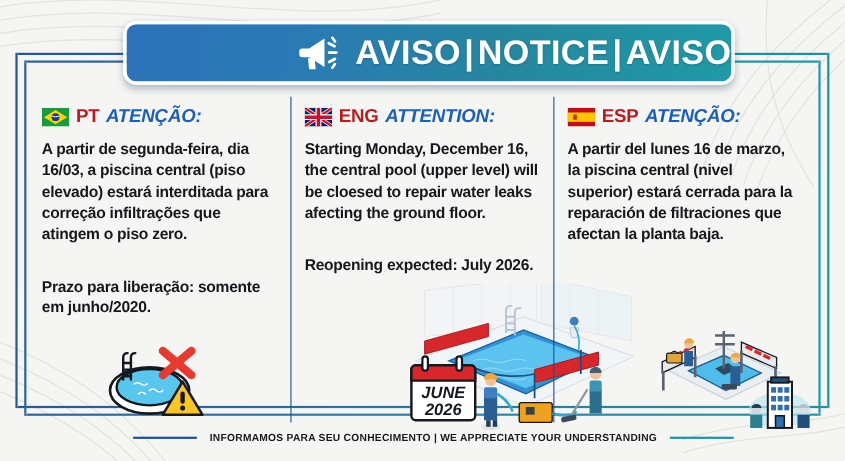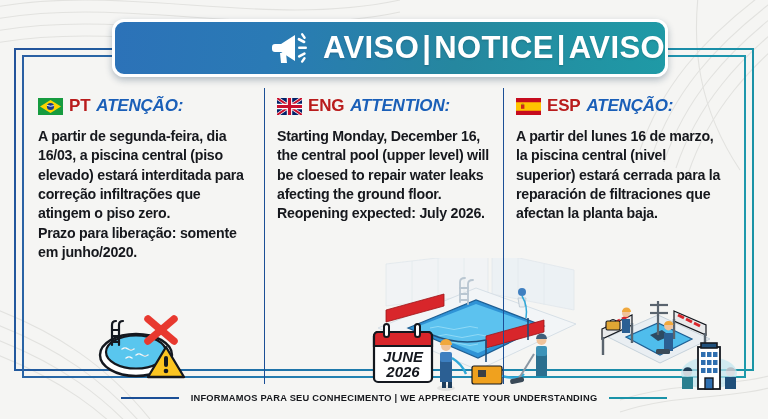--- a/index.html
+++ b/index.html
@@ -113,21 +113,21 @@
     color: #1a5fb8;
     letter-spacing: -0.2px;
     font-style: italic;
   }
 
   .para {
     font-size: 14.2px;
     font-weight: bold;
     line-height: 1.36;
     color: #16181d;
-    margin-bottom: 0;
+    margin-bottom: 28px;
     letter-spacing: -0.25px;
   }
   .para:last-child { margin-bottom: 0; }
 
   
   .illus { position: absolute; z-index: 3; }
   .illus-pool-x { left: 86px; bottom: 34px; width: 110px; height: 74px; }
   .illus-center  { left: 368px; bottom: 26px; width: 215px; height: 135px; font-style: italic; }
   .illus-right   { left: 598px; bottom: 48px; width: 122px; height: 86px; }
   .illus-building{ right: 26px; bottom: 26px; width: 66px; height: 52px; }

